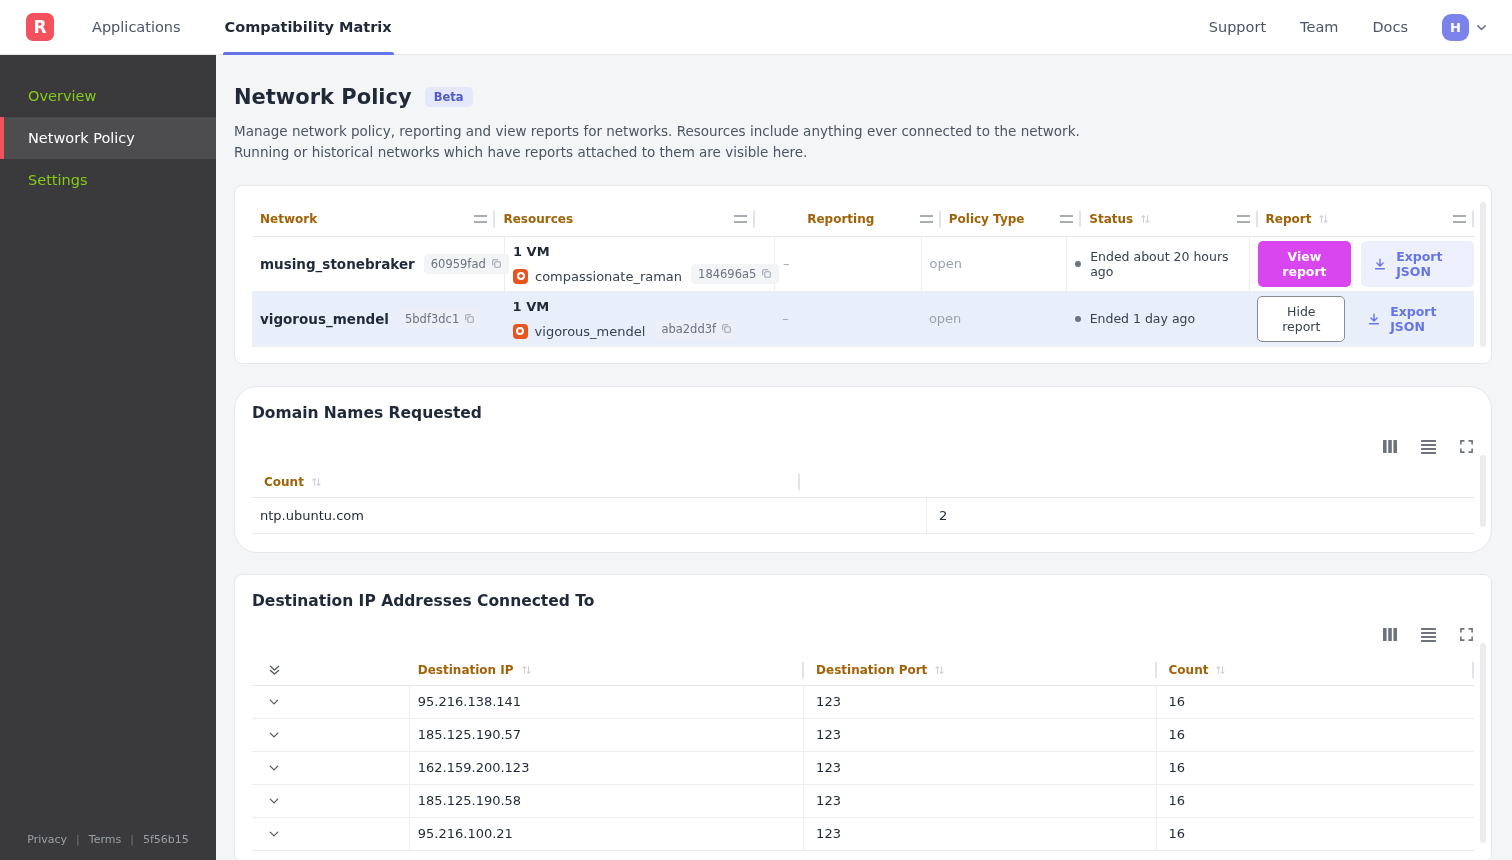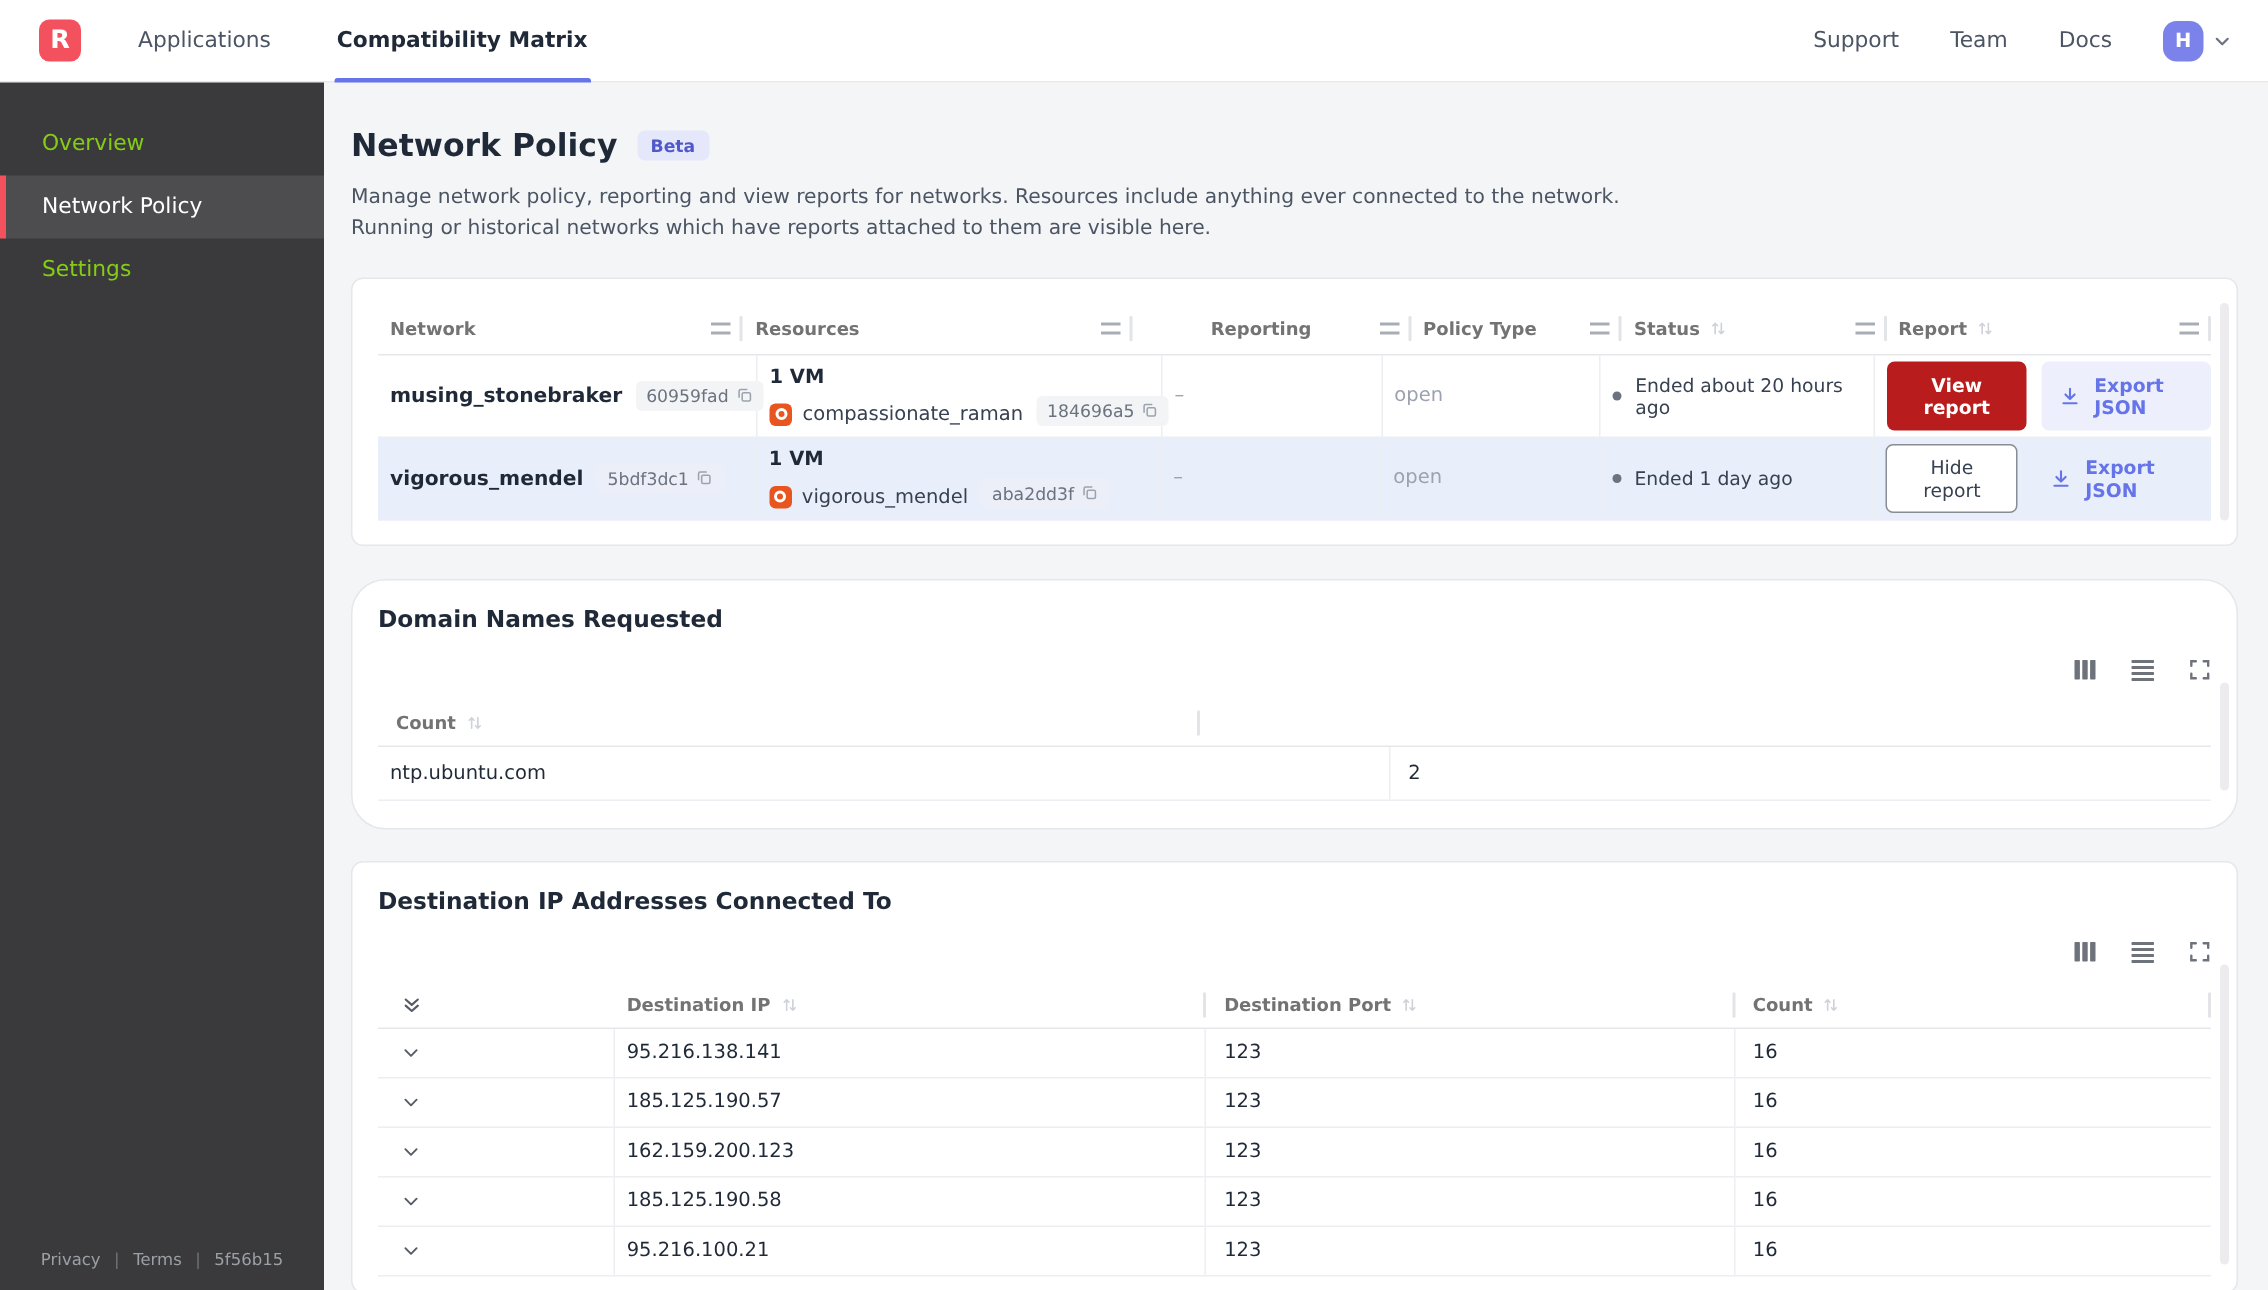--- a/index.html
+++ b/index.html
@@ -49,21 +49,21 @@
   
   .card { background:#fff; border:1px solid #e5e7eb; border-radius:8px; margin-top:22px; position:relative; }
   .card-pad { padding:17px; }
   .card-title { font-size:15.5px; font-weight:600; color:#1f2937; }
   .icon-row { display:flex; justify-content:flex-end; align-items:center; gap:22px; margin-top:17px; }
   .tool-icon { cursor:pointer; display:flex; align-items:center; }
   .scroll-strip { position:absolute; right:5px; width:6px; background:#ececee; border-radius:3px; }
 
   
   .thead { display:flex; align-items:center; border-bottom:1px solid #e5e7eb; }
-  .th { display:flex; align-items:center; gap:7px; font-size:12px; font-weight:700; color:#737373;
+  .th { display:flex; align-items:center; gap:7px; font-size:12px; font-weight:700; color:#a16207;
         padding-left:8px; position:relative; height:100%; }
   .th .bar { position:absolute; right:0; top:50%; transform:translateY(-50%);
              width:2px; height:17px; background:#e2e4e8; border-radius:1px; }
   .drag-handle { width:13px; height:8px; border-top:2px solid #a8adb5; border-bottom:2px solid #a8adb5;
                  margin-left:auto; margin-right:8px; cursor:col-resize; }
   .trow { display:flex; align-items:stretch; border-bottom:1px solid #edeef1; }
   .td { display:flex; align-items:center; padding-left:8px; font-size:13px; color:#1f2937;
         border-right:1px solid #edeef1; }
   .td:last-child { border-right:none; }
 
@@ -78,21 +78,21 @@
   .nt-row.selected .id-badge { background:#eceff8; }
   .res-cell { flex-direction:column; align-items:flex-start; justify-content:center; gap:5px; }
   .vm-count { font-size:13px; font-weight:700; }
   .res-line { display:flex; align-items:flex-end; gap:7px; font-size:13px; color:#374151; }
   .ubuntu-icon { width:15px; height:15px; background:#e8551f; border-radius:4px;
                  display:inline-flex; align-items:center; justify-content:center; }
   .ubuntu-icon i { display:block; width:8px; height:8px; border:2px solid #fff; border-radius:50%; }
   .status-cell { gap:9px; font-size:12.5px; color:#374151; }
   .status-dot { width:6px; height:6px; border-radius:50%; background:#6b7280; flex-shrink:0; }
   .report-cell { gap:10px; }
-  .btn-primary { background:#b91c1c; color:#fff; border:none; border-radius:5px;
+  .btn-primary { background:#d946ef; color:#fff; border:none; border-radius:5px;
                  font-size:12.5px; font-weight:600; padding:8px 13px; cursor:pointer;
                  font-family:inherit; }
   .btn-outline { background:#fff; color:#374151; border:1px solid #878c95; border-radius:5px;
                  font-size:12.5px; padding:7px 12px; cursor:pointer; font-family:inherit; }
   .export-link { display:inline-flex; align-items:center; gap:9px; background:#edf0fc;
                  color:#6574e8; font-size:12.5px; font-weight:600; padding:8px 12px;
                  border-radius:5px; cursor:pointer; }
   .nt-row.selected .export-link { background:transparent; }
 
   

